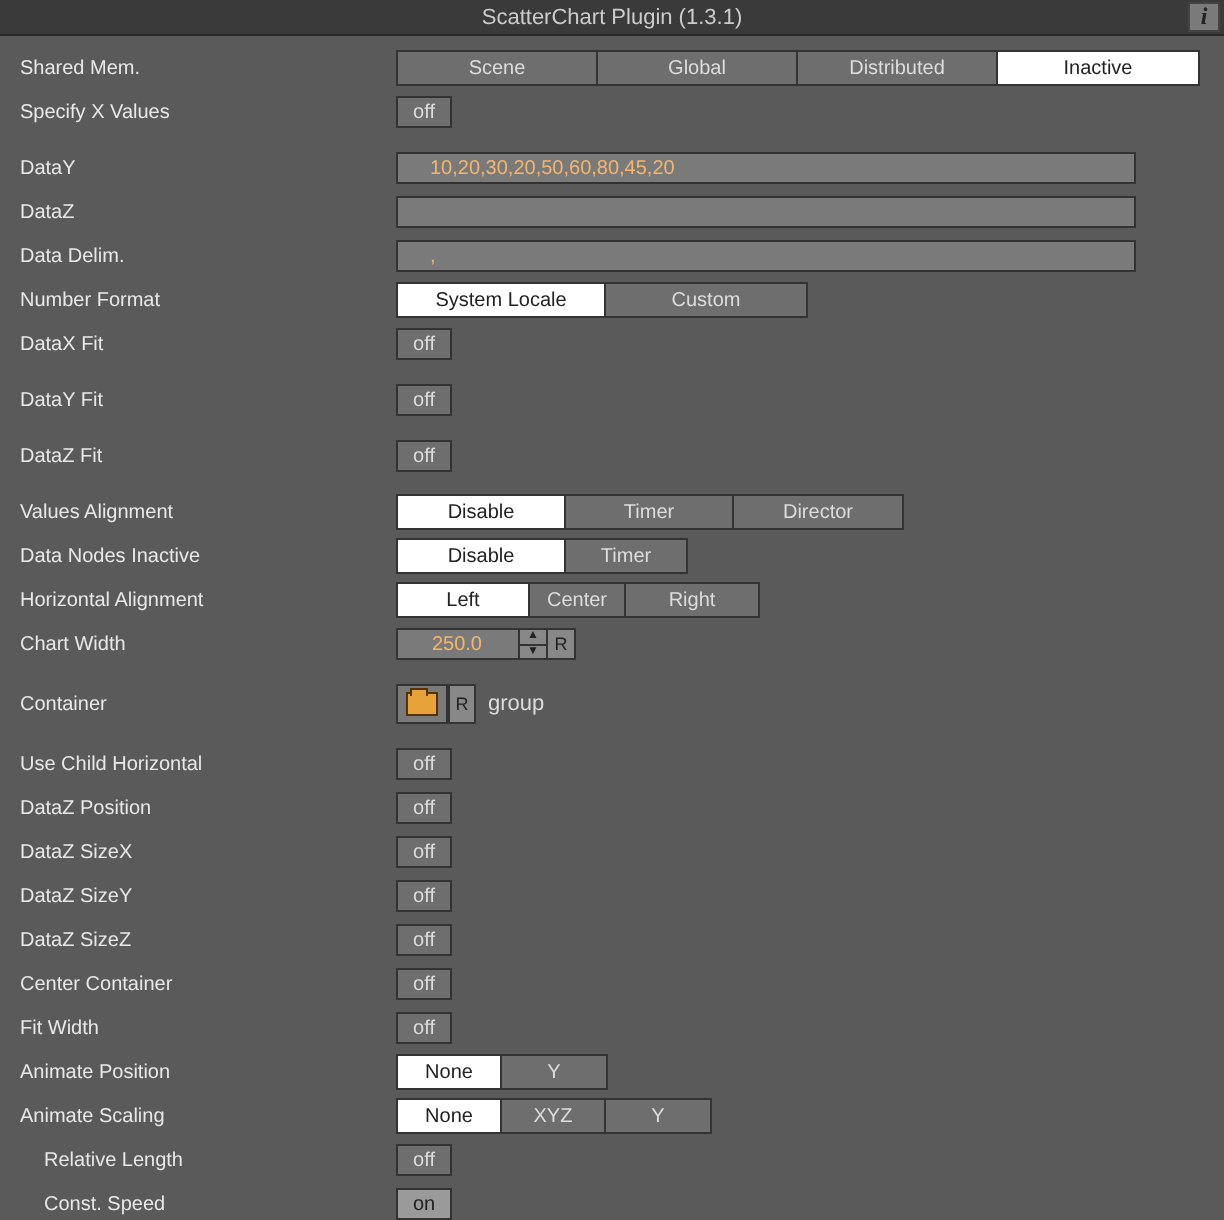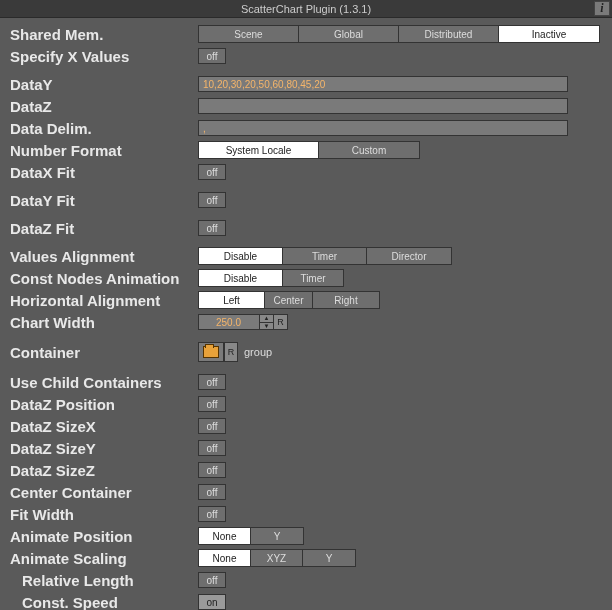--- a/index.html
+++ b/index.html
@@ -46,23 +46,22 @@
   .row {
     display: flex;
     align-items: center;
     min-height: 20px;
     margin-bottom: 2px;
   }
   .label {
     width: 190px;
     flex-shrink: 0;
     color: #e8e8e8;
-    font-size: 15px;
+    font-size: 10px;
     padding-left: 2px;
-    font-weight: bold;
   }
   .indent .label { padding-left: 14px; }
   .controls {
     display: flex;
     align-items: center;
     gap: 0;
   }
   .seg {
     display: flex;
     border: 1px solid #333;
@@ -94,21 +93,21 @@
     cursor: pointer;
   }
   .toggle.off { background: #6e6e6e; color: #ddd; }
   .toggle.on  { background: #9a9a9a; color: #222; }
   .textfield {
     height: 16px;
     background: #7a7a7a;
     border: 1px solid #333;
     color: #f5b56a;
     font-size: 10px;
-    padding: 0 4px;
+    padding: 0 16px;
     display: flex;
     align-items: center;
     overflow: hidden;
     white-space: nowrap;
   }
   .numfield {
     width: 62px;
     height: 16px;
     background: #7a7a7a;
     border: 1px solid #333;
@@ -234,21 +233,21 @@
     <div class="label">Data Delim.</div>
     <div class="controls">
         <div class="textfield" style="width:370px">,</div>
       </div>
   </div>
 
   <div class="row">
     <div class="label">Number Format</div>
     <div class="controls">
       <div class="seg">
-        <div class="seg-btn active" style="width:120px">System Locale</div>
+        <div class="seg-btn active" style="width:104px">System Locale</div>
         <div class="seg-btn" style="width:100px">Custom</div>
       </div>
     </div>
   </div>
 
   <div class="row">
     <div class="label">DataX Fit</div>
     <div class="controls">
         <div class="toggle off">off</div>
       </div>
@@ -277,21 +276,21 @@
     <div class="controls">
       <div class="seg">
         <div class="seg-btn active" style="width:84px">Disable</div>
         <div class="seg-btn" style="width:84px">Timer</div>
         <div class="seg-btn" style="width:84px">Director</div>
       </div>
     </div>
   </div>
 
   <div class="row">
-    <div class="label">Const Nodes Animation</div>
+    <div class="label">Data Nodes Inactive</div>
     <div class="controls">
       <div class="seg">
         <div class="seg-btn active" style="width:84px">Disable</div>
         <div class="seg-btn" style="width:60px">Timer</div>
       </div>
     </div>
   </div>
 
   <div class="row">
     <div class="label">Horizontal Alignment</div>
@@ -325,21 +324,21 @@
         <div class="cont-icon"></div>
       </div>
       <div class="reset-btn" style="height:20px;border-left:1px solid #333">R</div>
       <span class="cont-label">group</span>
     </div>
   </div>
 
   <div class="gap"></div>
 
   <div class="row">
-      <div class="label">Use Child Containers</div>
+      <div class="label">Use Child Horizontal</div>
       <div class="controls">
         <div class="toggle off">off</div>
       </div>
     </div>
   <div class="row">
       <div class="label">DataZ Position</div>
       <div class="controls">
         <div class="toggle off">off</div>
       </div>
     </div>

